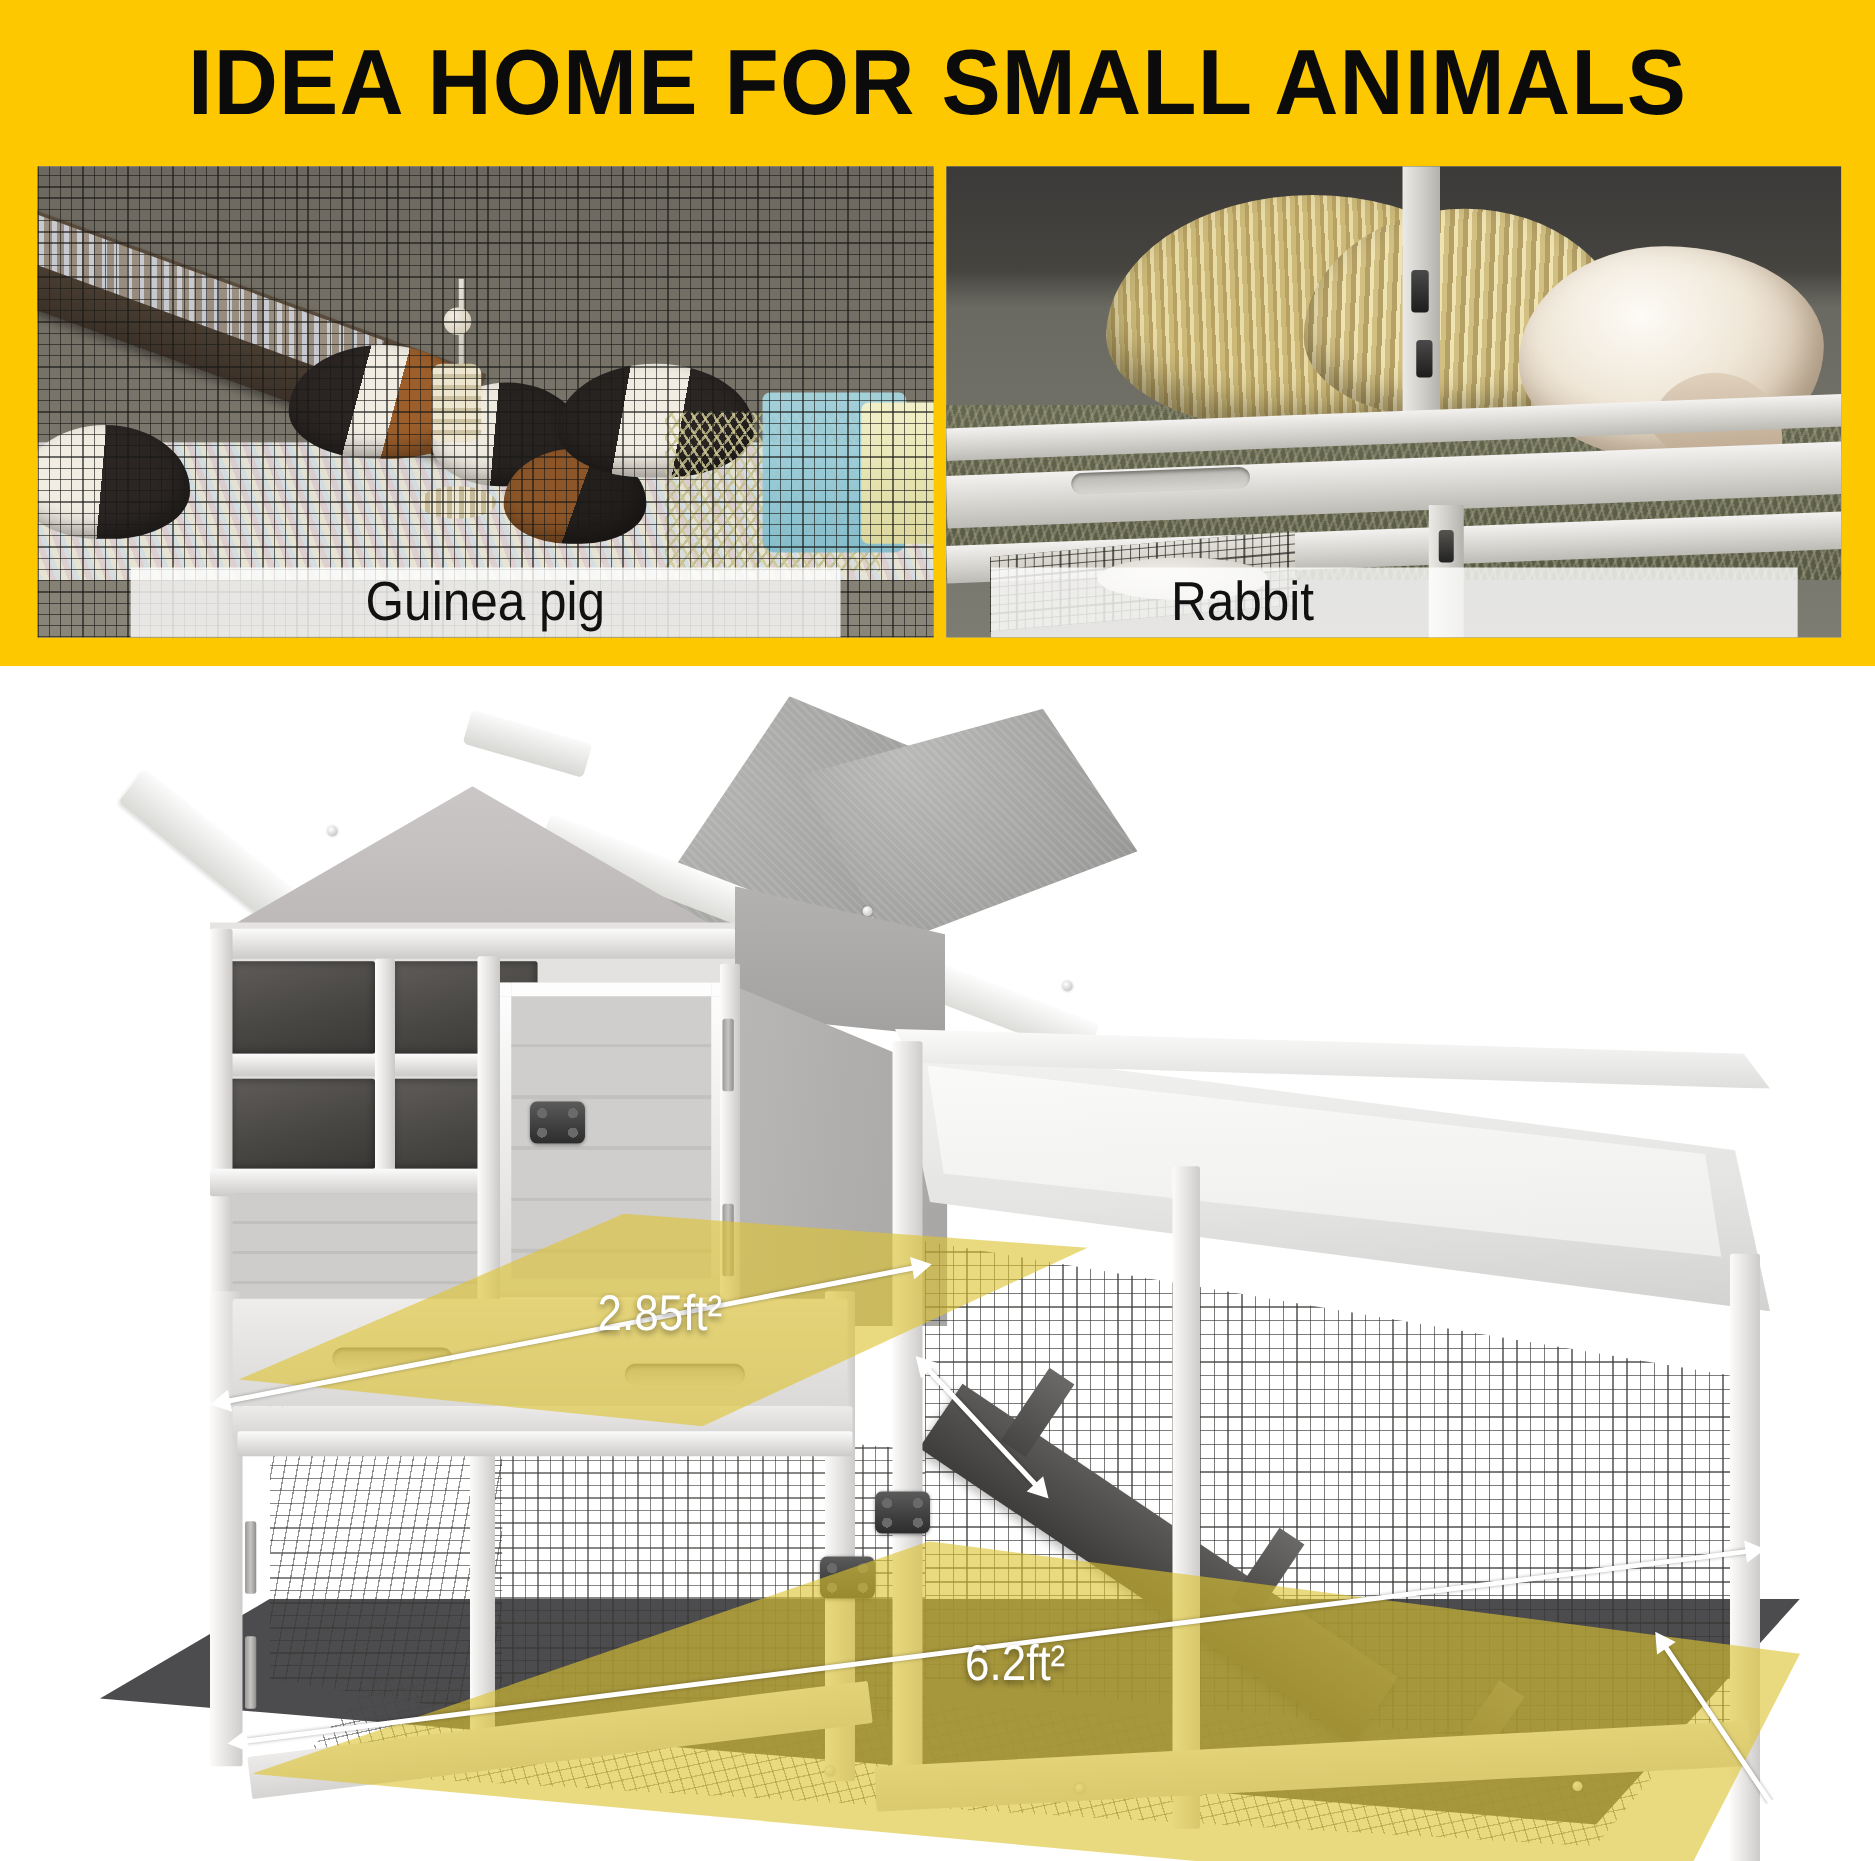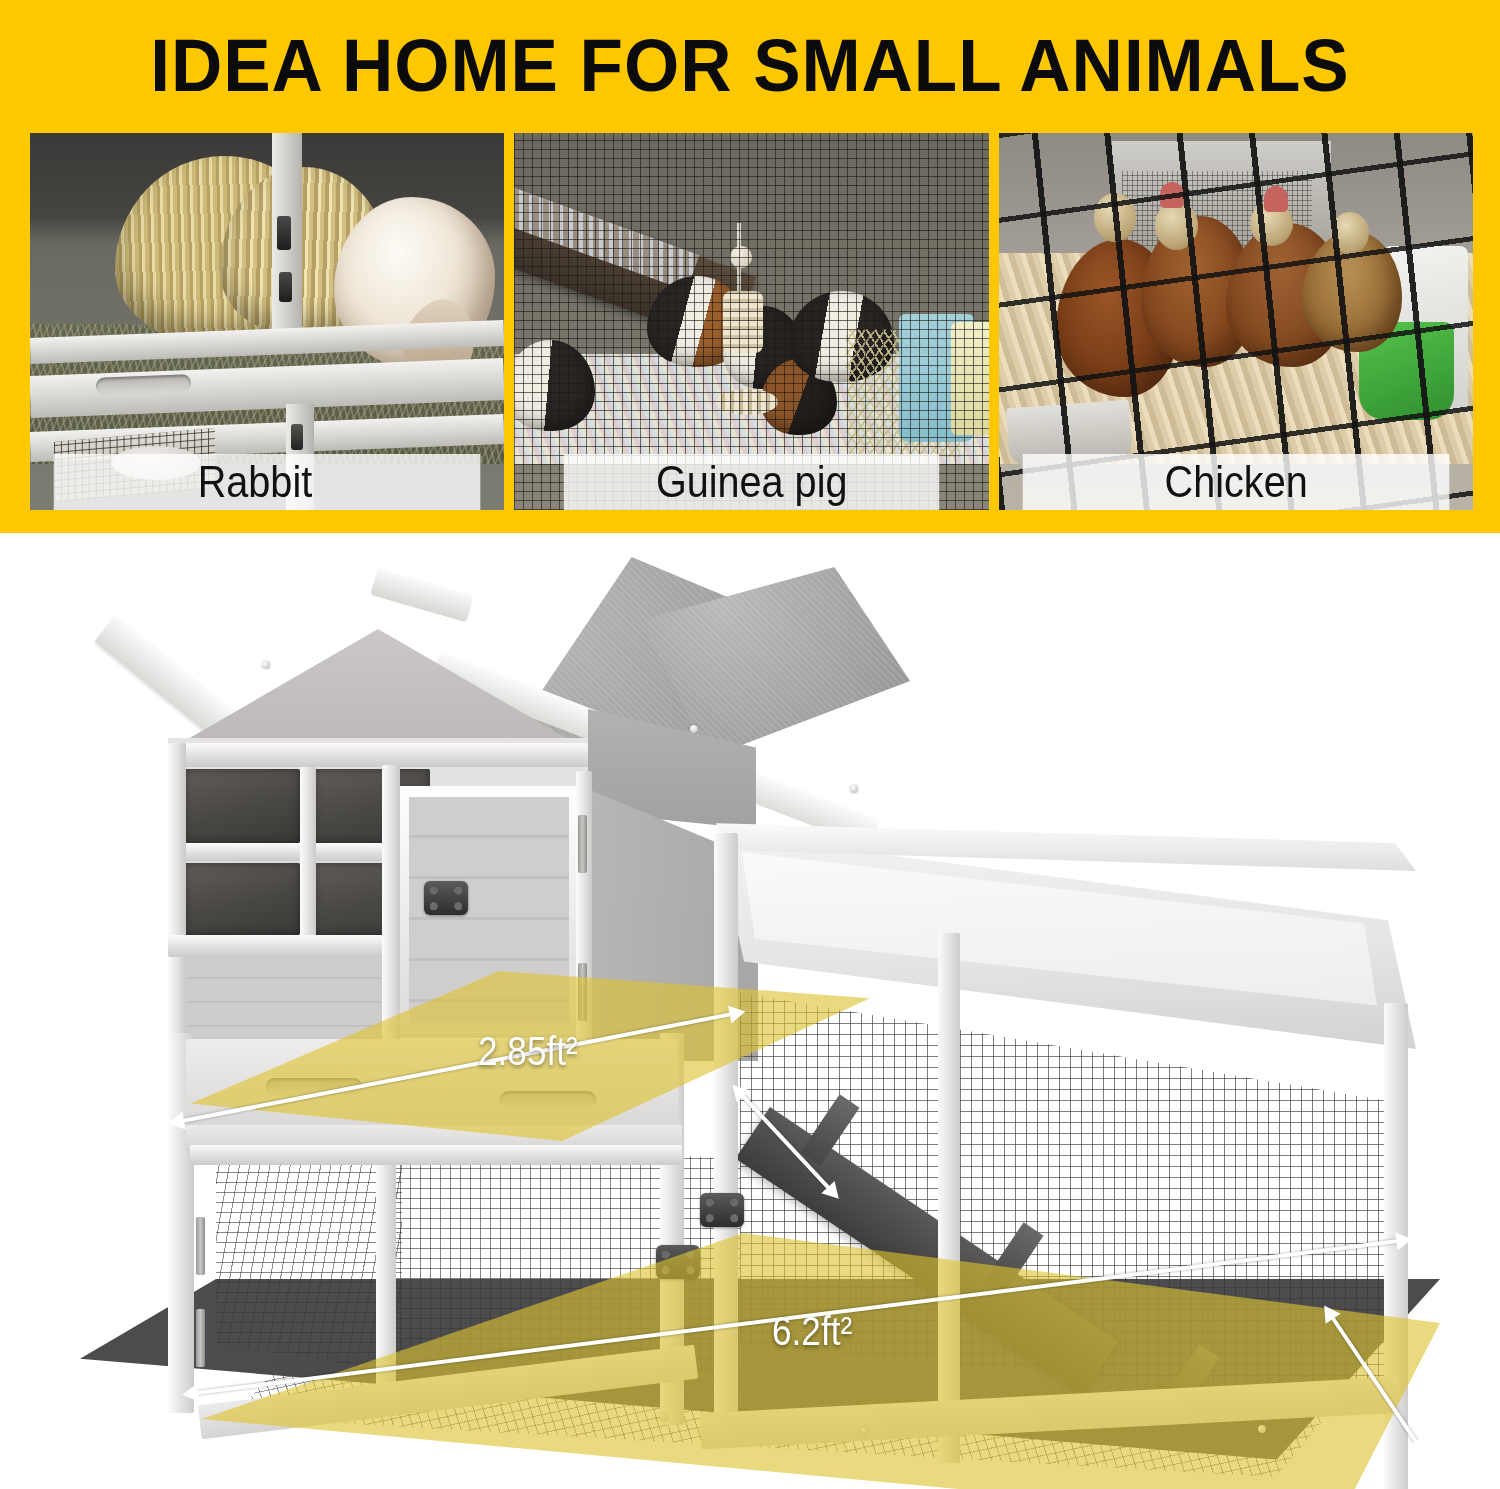--- a/index.html
+++ b/index.html
@@ -665,20 +665,41 @@
   }
 </style>
 </head>
 <body>
 
 <div class="banner">
 
   <div class="banner-title">IDEA HOME FOR SMALL ANIMALS</div>
 
   <div class="photo-row">
+
+    <div class="photo">
+      <div class="p2-bg"></div>
+      <div class="p2-bedding"></div>
+      <div class="p2-ramp"></div>
+      <div class="p2-ramp-lit"></div>
+      <div class="gp gp4"></div>
+      <div class="gp gp1"></div>
+      <div class="gp gp2"></div>
+      <div class="gp gp5"></div>
+      <div class="gp gp3"></div>
+      <div class="p2-hay"></div>
+      <div class="p2-cup"></div>
+      <div class="p2-cup2"></div>
+      <div class="p2-toy-rod"></div>
+      <div class="p2-toy-ball"></div>
+      <div class="p2-toy-block"></div>
+      <div class="p2-toy-base"></div>
+      <div class="p2-mesh"></div>
+      <div class="photo-caption cap-mid">Guinea pig</div>
+    </div>
 
     <div class="photo">
       <div class="p1-bg"></div>
       <div class="p1-hay"></div>
       <div class="p1-straw"></div>
       <div class="p1-straw2"></div>
       <div class="p1-rabbit"></div>
       <div class="p1-ear"></div>
       <div class="p1-post"></div>
       <div class="p1-latch"></div>
@@ -687,62 +708,20 @@
       <div class="p1-rail r2"></div>
       <div class="p1-handle"></div>
       <div class="p1-rail r3"></div>
       <div class="p1-mesh"></div>
       <div class="p1-bowl"></div>
       <div class="p1-post2"></div>
       <div class="p1-latch3"></div>
       <div class="photo-caption cap-left">Rabbit</div>
     </div>
 
-    <div class="photo">
-      <div class="p2-bg"></div>
-      <div class="p2-bedding"></div>
-      <div class="p2-ramp"></div>
-      <div class="p2-ramp-lit"></div>
-      <div class="gp gp4"></div>
-      <div class="gp gp1"></div>
-      <div class="gp gp2"></div>
-      <div class="gp gp5"></div>
-      <div class="gp gp3"></div>
-      <div class="p2-hay"></div>
-      <div class="p2-cup"></div>
-      <div class="p2-cup2"></div>
-      <div class="p2-toy-rod"></div>
-      <div class="p2-toy-ball"></div>
-      <div class="p2-toy-block"></div>
-      <div class="p2-toy-base"></div>
-      <div class="p2-mesh"></div>
-      <div class="photo-caption cap-mid">Guinea pig</div>
-    </div>
-
-    <div class="photo">
-      <div class="p3-bg"></div>
-      <div class="p3-backpanel"></div>
-      <div class="p3-backmesh"></div>
-      <div class="p3-shavings"></div>
-      <div class="p3-waterer"></div>
-      <div class="p3-feeder"></div>
-      <div class="p3-tray"></div>
-      <div class="chick c1"></div>
-      <div class="chick c2"></div>
-      <div class="chick c3"></div>
-      <div class="chick c4"></div>
-      <div class="chick-head h1"></div>
-      <div class="chick-head h2"></div>
-      <div class="chick-head h3"></div>
-      <div class="chick-head h4"></div>
-      <div class="comb cm1"></div>
-      <div class="comb cm2"></div>
-      <div class="p3-bars"></div>
-      <div class="photo-caption">Chicken</div>
-    </div>
 
   </div>
 </div>
 
 <div class="product">
 
   <div class="ground"></div>
 
   <div class="hutch">
 

